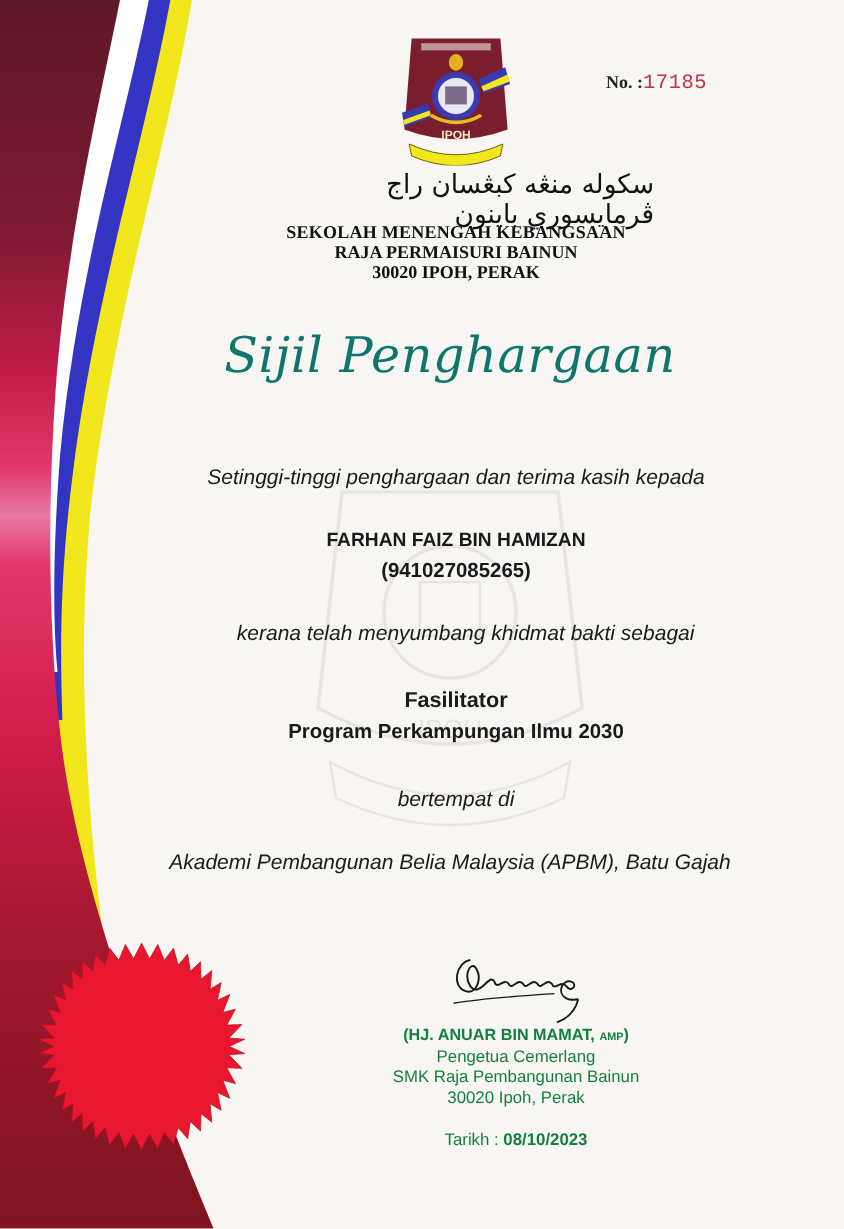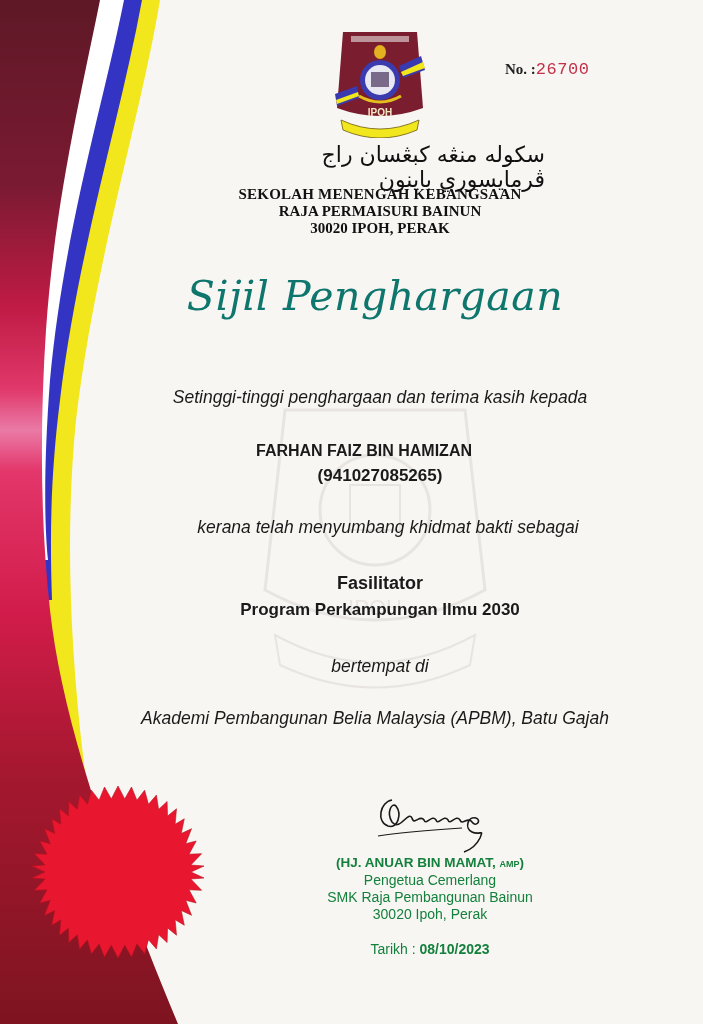--- a/index.html
+++ b/index.html
@@ -71,21 +71,21 @@
 
 <svg class="abs watermark" viewBox="0 0 240 300" xmlns="http://www.w3.org/2000/svg">
   <path d="M30,20 L210,20 L230,200 Q120,260 10,200 Z" fill="none" stroke="#6a5060" stroke-width="3"></path>
   <circle cx="120" cy="120" r="55" fill="none" stroke="#6a5060" stroke-width="3"></circle>
   <rect x="95" y="95" width="50" height="45" fill="none" stroke="#6a5060" stroke-width="2"></rect>
   <path d="M20,245 Q120,300 220,245 L215,275 Q120,320 25,275 Z" fill="none" stroke="#6a5060" stroke-width="2"></path>
   <text x="120" y="225" font-size="22" text-anchor="middle" fill="#6a5060" font-family="Liberation Sans, sans-serif">IPOH</text>
 </svg>
 
 <div class="abs cert-no">
-  <span>No. :</span><span class="num">26700</span>
+  <span>No. :</span><span class="num">17185</span>
 </div>
 
 <svg class="abs logo" viewBox="0 0 94 110" xmlns="http://www.w3.org/2000/svg">
   <path d="M10,4 L84,4 L90,80 Q47,96 4,80 Z" fill="#7a1d2e"></path>
   <rect x="18" y="8" width="58" height="6" fill="#d8c8c8" opacity="0.7"></rect>
   <path d="M66,38 L88,28 L92,42 L70,50 Z" fill="#3a3ab0"></path>
   <path d="M68,44 L90,34 L92,40 L70,48 Z" fill="#f2e61c"></path>
   <path d="M2,66 L24,58 L26,70 L4,78 Z" fill="#3a3ab0"></path>
   <path d="M3,72 L25,64 L26,68 L4,76 Z" fill="#f2e61c"></path>
   <ellipse cx="47" cy="24" rx="6" ry="7" fill="#e3b020"></ellipse>
@@ -98,21 +98,21 @@
 </svg>
 
 <div class="abs jawi">سکوله منڠه کبڠسان راج ڤرمايسوري باينون</div>
 <div class="abs school l1">SEKOLAH MENENGAH KEBANGSAAN</div>
 <div class="abs school l2">RAJA PERMAISURI BAINUN</div>
 <div class="abs school l3">30020  IPOH, PERAK</div>
 
 <div class="abs title">Sijil Penghargaan</div>
 
 <div class="abs italic-line" style="left:140px; top:387px; width:480px; text-align:center;">Setinggi-tinggi penghargaan dan terima kasih kepada</div>
-<div class="abs bold-line" style="left:144px; top:442px; width:440px; text-align:center; font-size:16px;">FARHAN FAIZ BIN HAMIZAN</div>
+<div class="abs bold-line" style="left:160px; top:442px; width:440px; text-align:center; font-size:16px;">FARHAN FAIZ BIN HAMIZAN</div>
 <div class="abs bold-line" style="left:160px; top:466px; width:440px; text-align:center; font-size:17px; font-weight:bold;">(941027085265)</div>
 <div class="abs italic-line" style="left:148px; top:517px; width:480px; text-align:center;">kerana telah menyumbang khidmat bakti sebagai</div>
 
 <div class="abs bold-line" style="left:160px; top:573px; width:440px; text-align:center; font-size:18px;">Fasilitator</div>
 <div class="abs bold-line" style="left:160px; top:600px; width:440px; text-align:center; font-size:17px;">Program Perkampungan Ilmu 2030</div>
 <div class="abs italic-line" style="left:160px; top:656px; width:440px; text-align:center;">bertempat di</div>
 <div class="abs italic-line" style="left:110px; top:708px; width:530px; text-align:center;">Akademi Pembangunan Belia Malaysia (APBM), Batu Gajah</div>
 
 <svg class="abs sig" viewBox="0 0 120 62" xmlns="http://www.w3.org/2000/svg">
   <path d="M20,8 C8,10 4,30 16,34 C26,37 30,22 24,14 C20,10 14,20 20,30 C28,40 36,18 40,26 C42,34 48,22 52,28 C54,34 60,22 64,28 C66,34 72,22 76,28 C78,34 84,22 88,28 C90,34 96,24 100,30 C104,36 110,28 104,26 C96,24 92,36 100,40 C108,44 112,36 108,46 C104,54 98,58 92,60" fill="none" stroke="#1a1a1a" stroke-width="1.6"></path>

